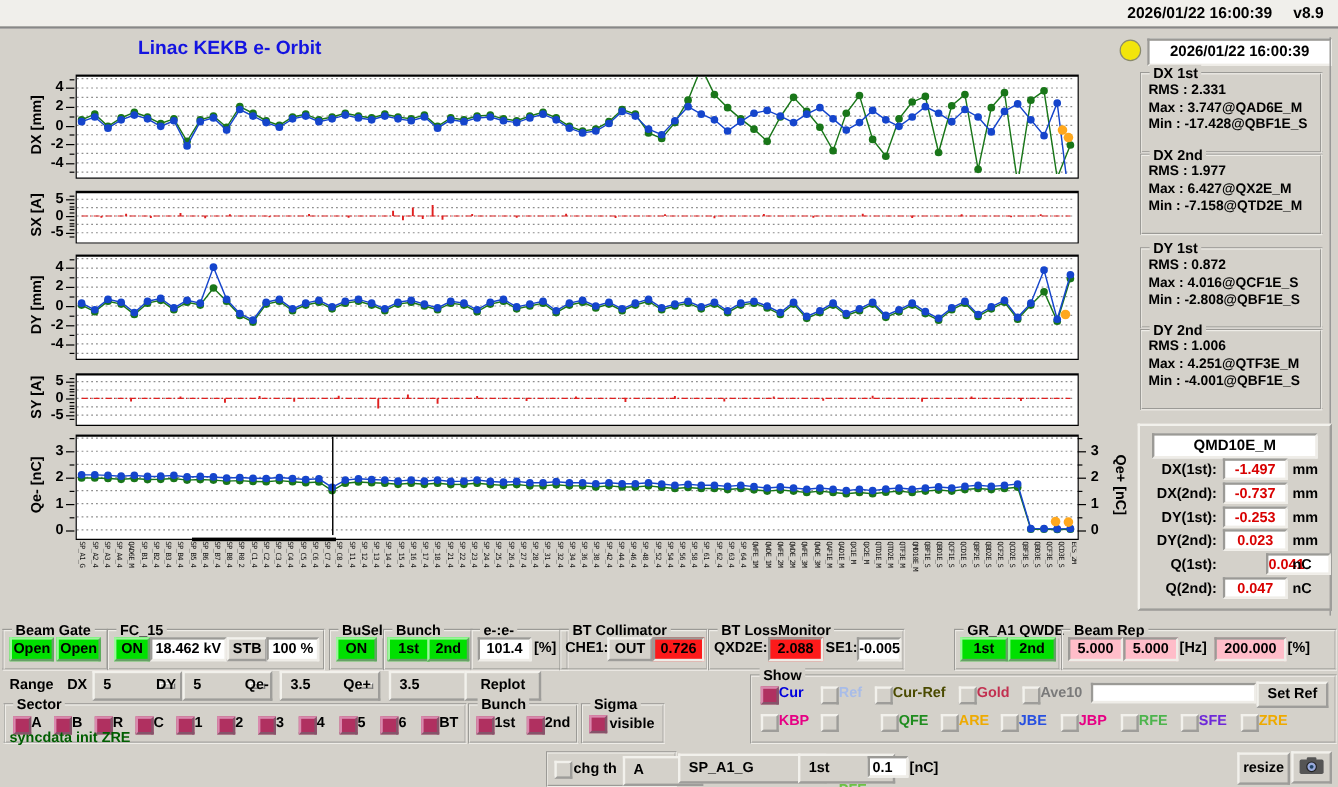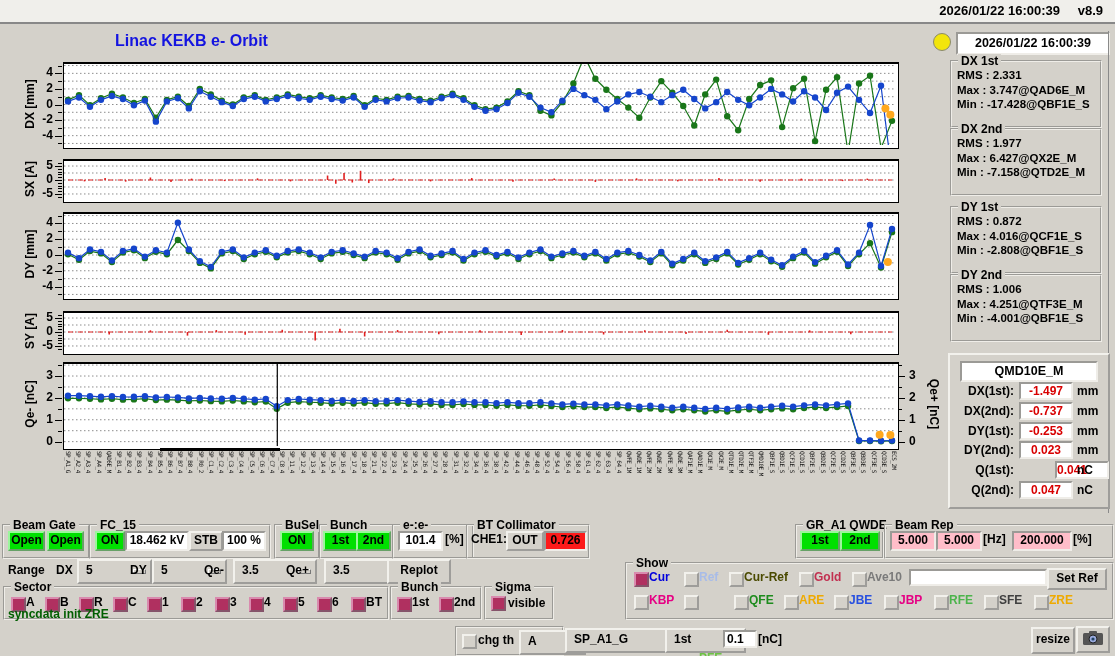--- a/index.html
+++ b/index.html
@@ -818,20 +818,27 @@
     <span class="lbl" style="left:51px;top:6px">[%]</span>
   </div>
 
   <div class="grp" style="left:466px;top:524px;width:120px;height:31px">
     <span class="grplabel">BT Collimator</span>
     <span class="lbl" style="left:3px;top:6px">CHE1:</span>
     <div class="btn" style="left:38px;top:5px;width:34px;height:16px">OUT</div>
     <div class="vbox vbox-red" style="left:76px;top:5px;width:39px;height:16px">0.726</div>
   </div>
 
+  <div class="grp" style="left:590px;top:524px;width:160px;height:31px">
+    <span class="grplabel">BT LossMonitor</span>
+    <span class="lbl" style="left:3px;top:6px">QXD2E:</span>
+    <div class="vbox vbox-red" style="left:48px;top:5px;width:42px;height:16px">2.088</div>
+    <span class="lbl" style="left:96px;top:6px">SE1:</span>
+    <div class="vbox" style="left:122px;top:5px;width:33px;height:16px">-0.005</div>
+  </div>
 
   <div class="grp" style="left:795px;top:524px;width:85px;height:31px">
     <span class="grplabel">GR_A1  QWDE</span>
     <div class="btn btn-green" style="left:3px;top:5px;width:36px;height:16px">1st</div>
     <div class="btn btn-green" style="left:43px;top:5px;width:36px;height:16px">2nd</div>
   </div>
 
   <div class="grp" style="left:884px;top:524px;width:226px;height:31px">
     <span class="grplabel">Beam Rep</span>
     <div class="vbox vbox-pink" style="left:4px;top:5px;width:42px;height:16px">5.000</div>
@@ -927,21 +934,21 @@
         <span class="cblabel" style="position:absolute;left:122px;top:29px;color:#1e8c1e;">QFE</span>
         <span class="cb" style="position:absolute;left:157px;top:31px;"></span>
         <span class="cblabel" style="position:absolute;left:172px;top:29px;color:#eeaa00;">ARE</span>
         <span class="cb" style="position:absolute;left:207px;top:31px;"></span>
         <span class="cblabel" style="position:absolute;left:222px;top:29px;color:#2850e0;">JBE</span>
         <span class="cb" style="position:absolute;left:257px;top:31px;"></span>
         <span class="cblabel" style="position:absolute;left:272px;top:29px;color:#e60084;">JBP</span>
         <span class="cb" style="position:absolute;left:307px;top:31px;"></span>
         <span class="cblabel" style="position:absolute;left:322px;top:29px;color:#4cb44c;">RFE</span>
         <span class="cb" style="position:absolute;left:357px;top:31px;"></span>
-        <span class="cblabel" style="position:absolute;left:372px;top:29px;color:#404040;">SFE</span>
+        <span class="cblabel" style="position:absolute;left:372px;top:29px;color:#6d28d9;">SFE</span>
         <span class="cb" style="position:absolute;left:407px;top:31px;"></span>
         <span class="cblabel" style="position:absolute;left:422px;top:29px;color:#eeaa00;">ZRE</span>
       </div>
   </div>
 
   <div class="statusmsg">syncdata init ZRE</div>
 
   <div class="grp" style="left:455px;top:626px;width:105px;height:26px">
     <span class="cb" style="left:5px;top:6px"></span>
     <span class="cblabel" style="left:21px;top:5px">chg th</span>

